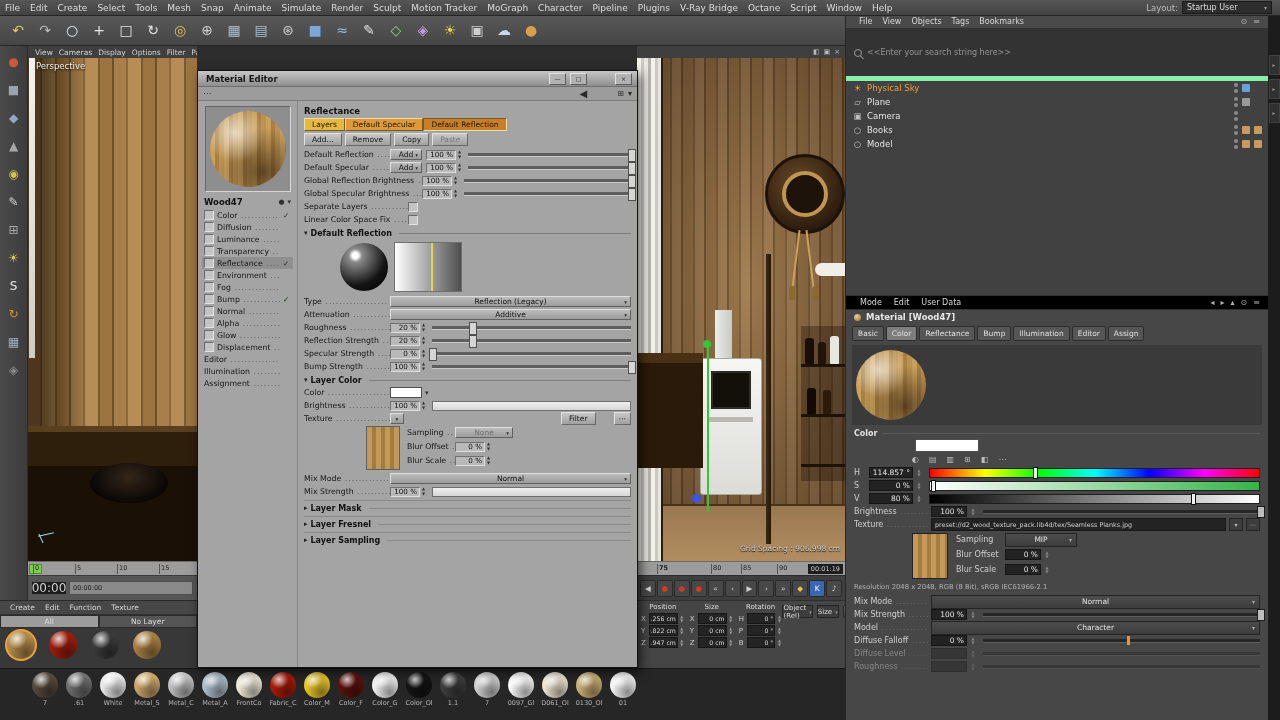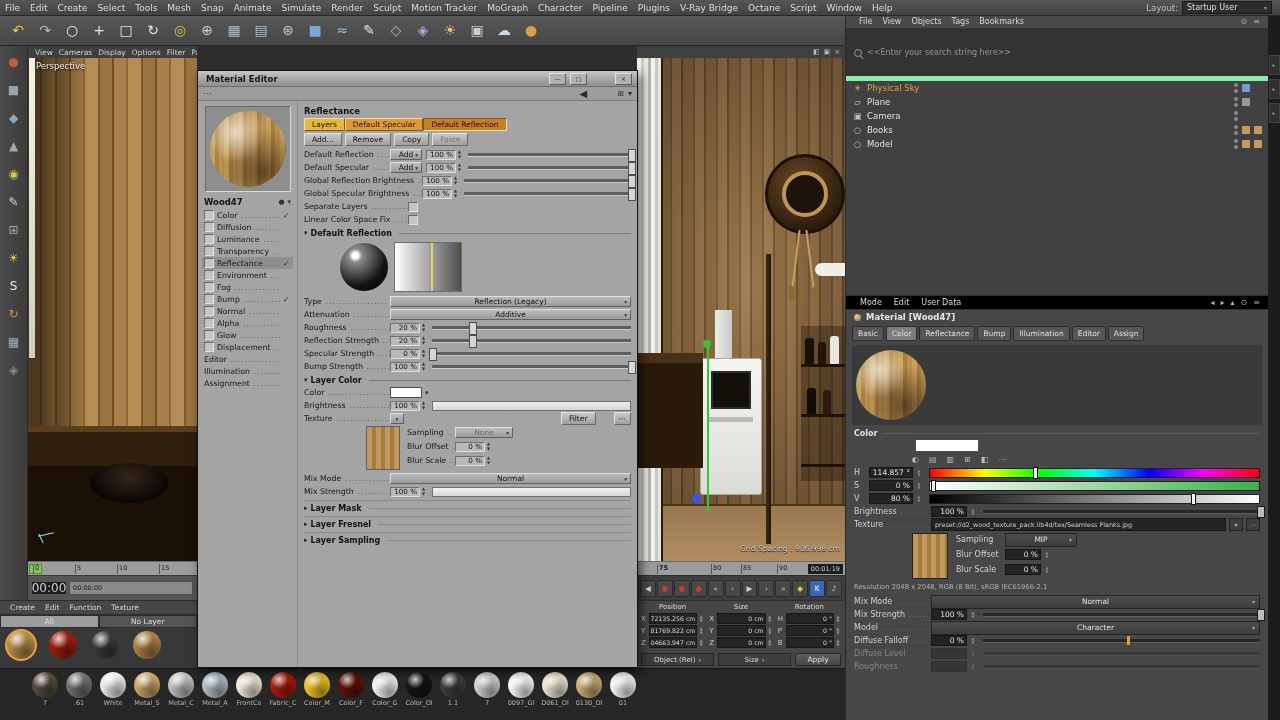--- a/index.html
+++ b/index.html
@@ -95,21 +95,21 @@
   #cv-grid{position:absolute;right:5px;bottom:8px;font-size:7.5px;color:#d2d2d2;text-shadow:0 1px 1px #000}
   
   #cvruler{position:absolute;left:637px;top:561px;width:208px;height:14px;background:#9c9c9c;border-top:1px solid #6a6a6a;box-sizing:border-box}
   #cv-tc{position:absolute;right:2px;top:2px;background:#1d1d1d;color:#cfcfcf;font-size:6.5px;padding:0 3px;height:10px;display:flex;align-items:center}
   #transport{position:absolute;left:637px;top:575px;width:208px;height:25px;background:#3e3e3e;display:flex;
              align-items:center;gap:1px;padding:0 3px;box-sizing:border-box;border-top:1px solid #2c2c2c}
   .tr-btn{width:14px;height:15px;display:flex;align-items:center;justify-content:center;border:1px solid #2a2a2a;
           border-radius:2px;font-size:7.5px}
   
   #coords{position:absolute;left:637px;top:600px;width:208px;height:68px;background:#454545;border-top:1px solid #2e2e2e;
-          box-sizing:border-box;padding:2px 4px;display:flex;flex-direction:column}
+          box-sizing:border-box;padding:2px 4px;display:flex;flex-direction:row}
   #coord-cols{display:flex;gap:5px;flex:1}
   .ccol{flex:1;display:flex;flex-direction:column;gap:1px;min-width:0}
   .chead{font-size:7px;color:#ddd;text-align:center;height:9px}
   .crows{display:flex;flex-direction:column;gap:1px}
   .crow{display:flex;align-items:center;gap:1px;height:11px}
   .ax{width:7px;font-size:7px;color:#ccc;flex-shrink:0}
   .cfield{flex:1;min-width:0;display:flex;align-items:center;justify-content:flex-end;background:#242424;
           border:1px solid #171717;height:11px;font-size:6.2px;color:#ddd;padding:0 1px;overflow:hidden;white-space:nowrap;box-sizing:border-box}
   .spin{display:flex;flex-direction:column;width:6px;font-size:3.8px;line-height:4px;color:#999;text-align:center;flex-shrink:0}
   .spin::before{content:"▲"}.spin::after{content:"▼"}

